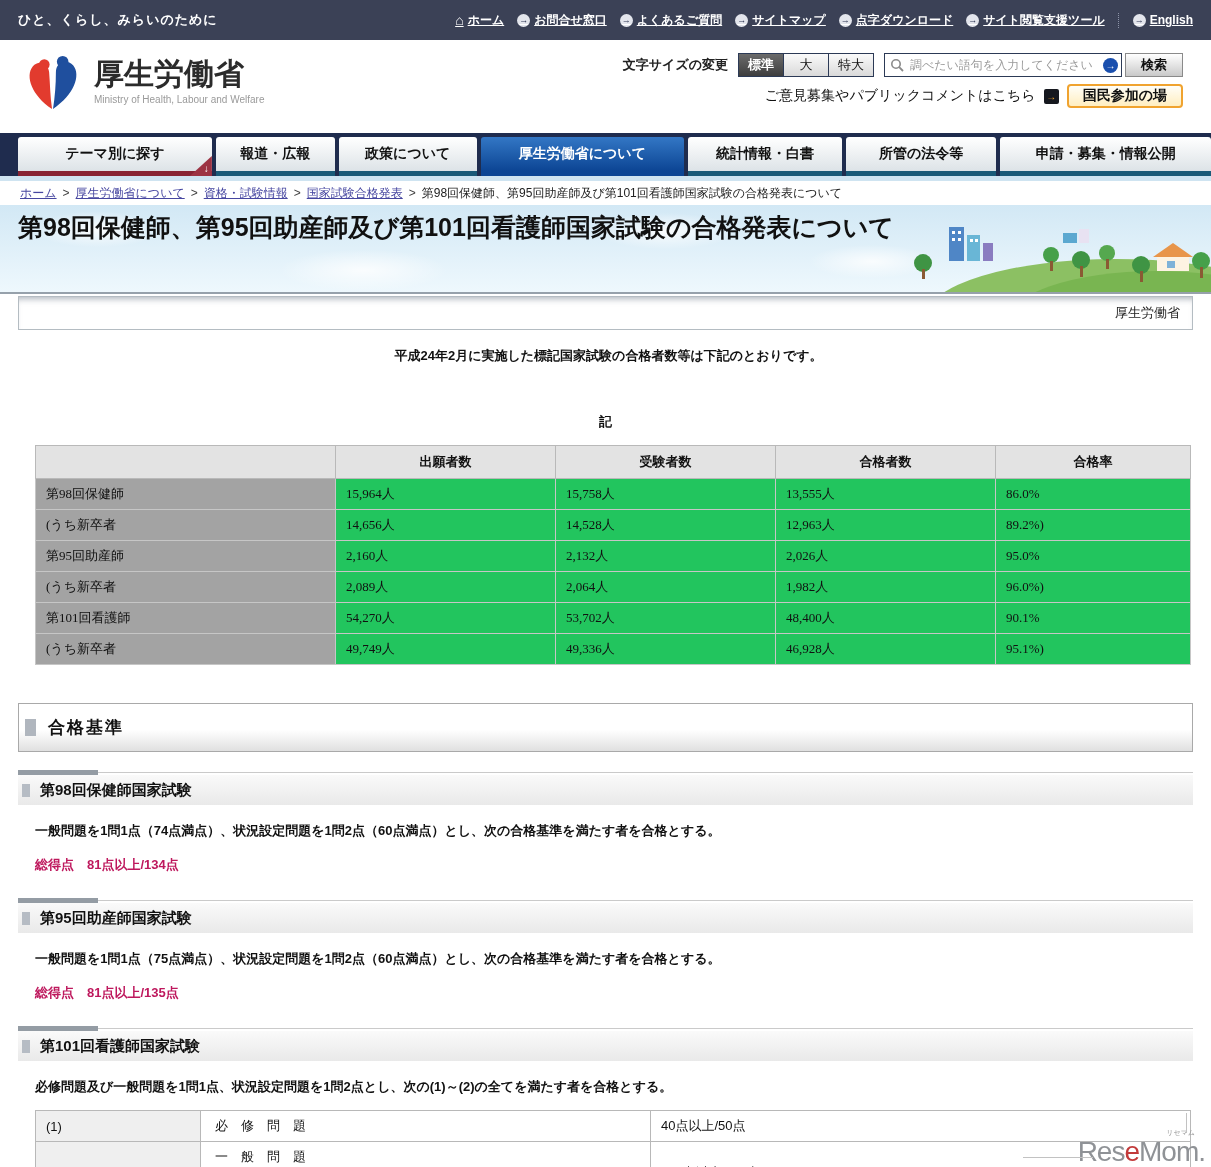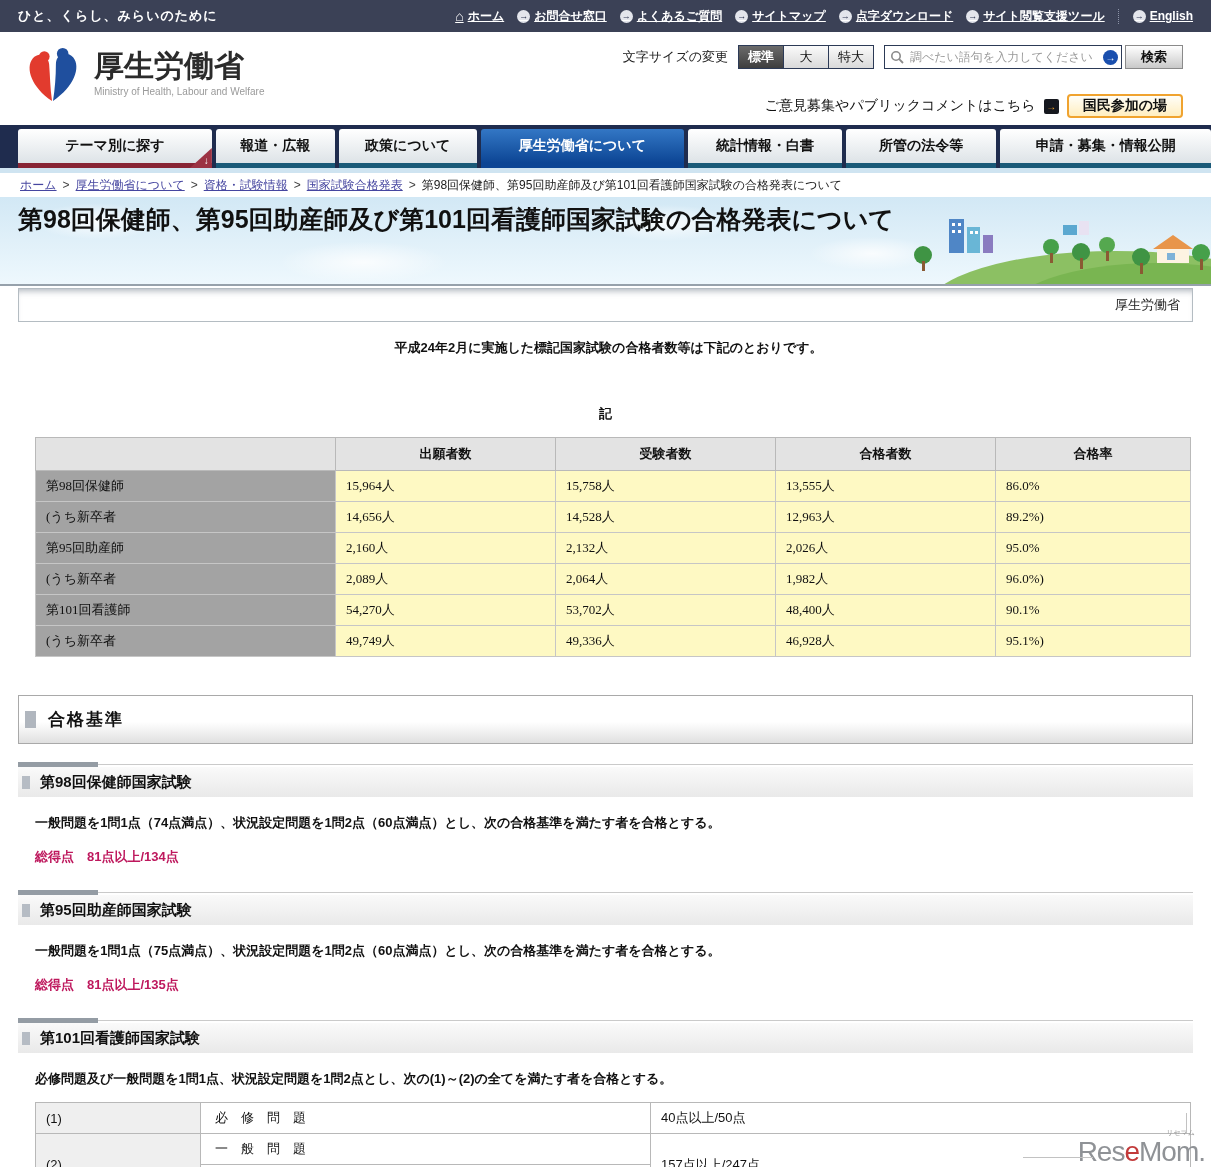--- a/index.html
+++ b/index.html
@@ -1,46 +1,46 @@
 <!DOCTYPE html>
 <html><head>
 <meta charset="utf-8">
 <style>
   html,body{margin:0;padding:0;}
   body{font-family:"Liberation Sans","DejaVu Sans",sans-serif;background:#fff;}
   .page{position:relative;width:1211px;height:1167px;background:#fff;overflow:hidden;}
 
   
-  .topbar{height:32px;background:#3b4156;display:flex;align-items:center;padding:0 18px;box-sizing:border-box;}
+  .topbar{height:40px;background:#3b4156;display:flex;align-items:center;padding:0 18px;box-sizing:border-box;}
   .tagline{color:#fff;font-size:13px;font-weight:bold;letter-spacing:1px;}
   .topbar-links{margin-left:auto;display:flex;align-items:center;gap:13px;}
   .tb-link{color:#fff;font-size:12px;font-weight:bold;text-decoration:underline;display:flex;align-items:center;gap:4px;cursor:pointer;}
   .tb-ic-home{font-size:14px;text-decoration:none;color:#fff;}
   .tb-ic-circ{width:13px;height:13px;border-radius:50%;background:#e3e5ec;color:#2b3350;font-size:9px;line-height:13px;text-align:center;font-weight:bold;text-decoration:none;flex:0 0 13px;}
   .tb-divider{width:1px;height:15px;border-left:1px dotted #8d94a8;}
 
   
   .header{position:relative;height:93px;background:#fff;}
   .logo{position:absolute;left:24px;top:12px;display:flex;align-items:center;gap:12px;}
   .logo-text .jp{font-size:30px;font-weight:bold;color:#2b2b2b;line-height:1;}
   .logo-text .en{font-size:10px;color:#9a9a9a;margin-top:5px;}
   .hdr-row1{position:absolute;right:28px;top:13px;display:flex;align-items:center;gap:10px;}
-  .fs-label{font-size:13px;color:#222;}
+  .fs-label{font-size:13px;color:#222;font-weight:bold;}
   .fs-group{display:flex;border:1px solid #2c3a56;}
   .fs-btn{width:44px;height:22px;font-size:13px;display:flex;align-items:center;justify-content:center;background:linear-gradient(#fafafa,#d9d9d9);color:#111;border-left:1px solid #2c3a56;cursor:pointer;}
   .fs-btn:first-child{border-left:none;}
   .fs-btn.selected{background:linear-gradient(#6b6b6b,#3e3e3e);color:#fff;font-weight:bold;}
   .search-group{display:flex;align-items:center;}
   .search-box{display:flex;align-items:center;width:238px;height:24px;border:1px solid #2c3a56;background:#fff;box-sizing:border-box;padding:0 3px 0 5px;}
   .search-box input{border:none;outline:none;flex:1;font-size:12px;color:#333;min-width:0;font-family:inherit;}
   .search-box input::placeholder{color:#9a9a9a;}
   .mag{flex:0 0 14px;margin-right:4px;}
   .go-circ{flex:0 0 15px;width:15px;height:15px;border-radius:50%;background:#1a4fae;color:#fff;font-size:10px;line-height:15px;text-align:center;font-weight:bold;cursor:pointer;}
   .search-btn{height:24px;width:58px;margin-left:3px;border:1px solid #8a8a8a;background:linear-gradient(#ffffff,#c9c9c9);font-size:13px;font-weight:bold;color:#111;display:flex;align-items:center;justify-content:center;cursor:pointer;box-sizing:border-box;}
-  .hdr-row2{position:absolute;right:28px;top:62px;display:flex;align-items:center;gap:8px;}
+  .hdr-row2{position:absolute;right:28px;top:44px;display:flex;align-items:center;gap:8px;}
   .opinion{font-size:14px;color:#111;}
   .part-ic{width:15px;height:15px;border-radius:2px;background:#16181f;color:#f0a32f;font-size:10px;line-height:15px;text-align:center;font-weight:bold;}
   .part-btn{height:24px;padding:0 14px;border:2px solid #f0a32f;border-radius:4px;background:linear-gradient(#fffef8,#ffeec0);font-size:14px;font-weight:bold;color:#111;display:flex;align-items:center;cursor:pointer;box-sizing:border-box;}
 
   
   .mainnav{height:43px;background:#1f2c4e;display:flex;gap:4px;padding:4px 0 0 18px;box-sizing:border-box;}
   .tab{height:39px;box-sizing:border-box;display:flex;align-items:center;justify-content:center;font-size:14px;font-weight:bold;color:#111;background:linear-gradient(#ffffff,#dde3e7);border-bottom:5px solid #1a5a78;border-radius:3px 3px 0 0;position:relative;cursor:pointer;}
   .tab:nth-child(1){width:196px;}
   .tab:nth-child(2){width:120px;}
   .tab:nth-child(3){width:140px;}
@@ -70,21 +70,21 @@
   .banner h1{position:absolute;left:18px;top:6px;max-width:940px;margin:0;font-size:25px;line-height:1.35;font-weight:bold;color:#111;}
   .banner-illustration{position:absolute;right:0;bottom:0;}
 
   
   .source-box{margin:2px 18px 0;height:34px;border:1px solid #b4bcc2;box-shadow:inset 0 6px 6px -4px rgba(110,120,135,.55);display:flex;align-items:center;justify-content:flex-end;padding-right:12px;font-size:13px;color:#222;box-sizing:border-box;}
   .intro{text-align:center;font-size:13px;font-weight:bold;color:#111;margin:17px 0 0;padding-left:6px;}
   .ki{text-align:center;font-size:13px;font-weight:bold;color:#111;margin:48px 0 0;}
 
   table.results{margin:14px 0 0 35px;border-collapse:collapse;width:1155px;table-layout:fixed;font-size:13px;color:#111;font-family:Liberation Serif, serif;}
   table.results th{background:#e3e3e3;border:1px solid #b9b9b9;height:30px;font-weight:bold;text-align:center;}
-  table.results td{border:1px solid #c6c6c6;height:30px;padding:0 4px 0 10px;background:#fef9c3;}
+  table.results td{border:1px solid #c6c6c6;height:30px;padding:0 4px 0 10px;background:#22c55e;}
   table.results td.label{background:#a3a3a3;}
 
   .h2box{margin:38px 18px 0;height:49px;border:1px solid #a9a9a9;background:linear-gradient(#ffffff 55%,#e0e0e0);display:flex;align-items:center;box-sizing:border-box;padding-left:6px;}
   .h2box .sq{width:11px;height:17px;background:#b0b6be;margin-right:12px;}
   .h2box .txt{font-size:17px;font-weight:bold;color:#111;letter-spacing:2px;}
 
   .sep{margin:20px 18px 0;border-top:1px solid #cacaca;position:relative;height:2px;}
   .sep .accent{position:absolute;left:0;top:-3px;width:80px;height:5px;background:#949ca4;}
   .h3bar{margin:0 18px;height:30px;background:linear-gradient(#fafafa,#e9e9e9);display:flex;align-items:center;padding-left:4px;box-sizing:border-box;}
   .h3bar .sq{width:8px;height:13px;background:#b6bcc4;margin-right:10px;}

